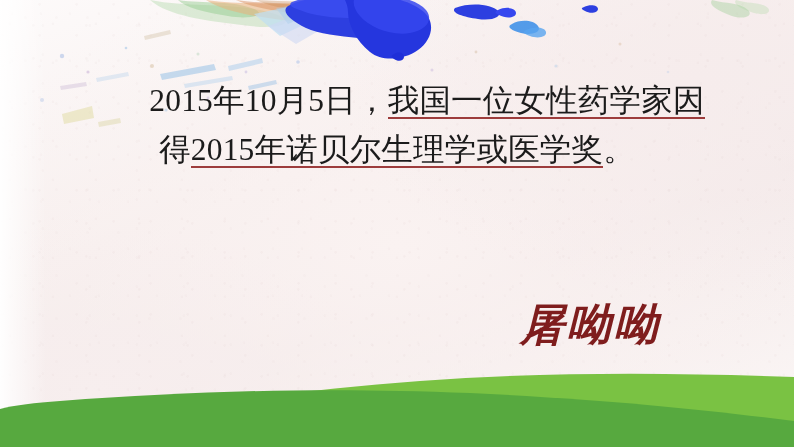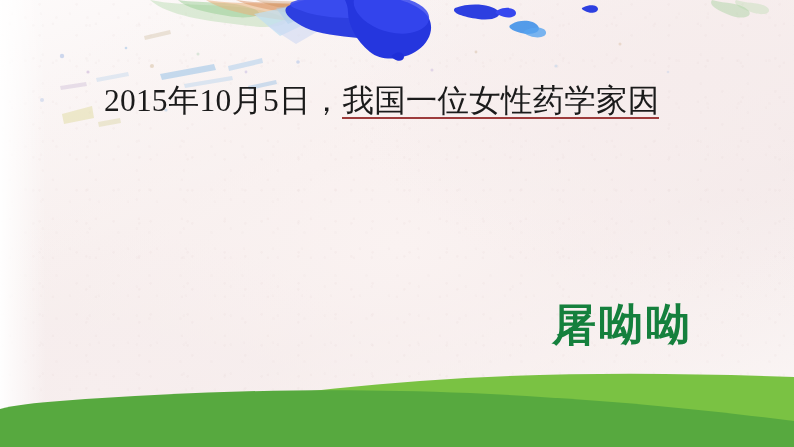--- a/index.html
+++ b/index.html
@@ -7,20 +7,21 @@
     padding: 0;
     background: #ffffff;
   }
   #slide {
     position: relative;
     width: 794px;
     height: 447px;
     overflow: hidden;
     background: #fbf6f5;
     font-family: "Liberation Serif", "DejaVu Serif", serif;
+    text-align: center;
   }
 
   
   .paper-base {
     position: absolute;
     inset: 0;
     background:
       radial-gradient(ellipse 420px 240px at 12% 88%, #f7eeee 0%, rgba(247,238,238,0) 70%),
       radial-gradient(ellipse 500px 300px at 88% 18%, #f6ecec 0%, rgba(246,236,236,0) 72%),
       radial-gradient(ellipse 600px 380px at 50% 55%, #faf2f1 0%, rgba(250,242,241,0) 75%),
@@ -75,25 +76,25 @@
     box-shadow: inset 0 -2px 0 0 #9d3c3c;
     padding-bottom: 1px;
   }
 
   
   .signature {
     position: absolute;
     left: 520px;
     top: 296px;
     font-family: "Liberation Serif", "DejaVu Serif", serif;
+    font-style: italic;
     font-weight: 700;
     font-size: 44px;
     letter-spacing: 3px;
-    color: #15803d;
-    margin-left: 32px;
+    color: #7f1d1d;
   }
 
   
   .hills {
     position: absolute;
     left: 0; bottom: 0;
     width: 794px;
     height: 100px;
   }
   .hills svg { display: block; }
@@ -174,20 +175,23 @@
   </svg>
 
   <div class="text-block">
 
     <div class="line indent">
       <span>2015年10月5日，</span><span class="u">我国一位女性药学家因</span>
     </div>
 
 
 
+    <div class="line">
+      <span>得</span><span class="u">2015年诺贝尔生理学或医学奖</span><span>。</span>
+    </div>
 
   </div>
 
   <div class="signature">屠呦呦</div>
 
   <div class="hills">
     <svg width="794" height="100" viewBox="0 0 794 100" xmlns="http://www.w3.org/2000/svg">
       <path d="M0,78 C120,70 260,46 420,34 C560,24 680,26 794,30 L794,100 L0,100 Z" fill="#7ac243"></path>
       <path d="M0,62 C16,58 34,56 60,54 C200,44 320,40 470,46 C600,52 700,62 794,74
                L794,100 L0,100 Z" fill="#57a93f"></path>

